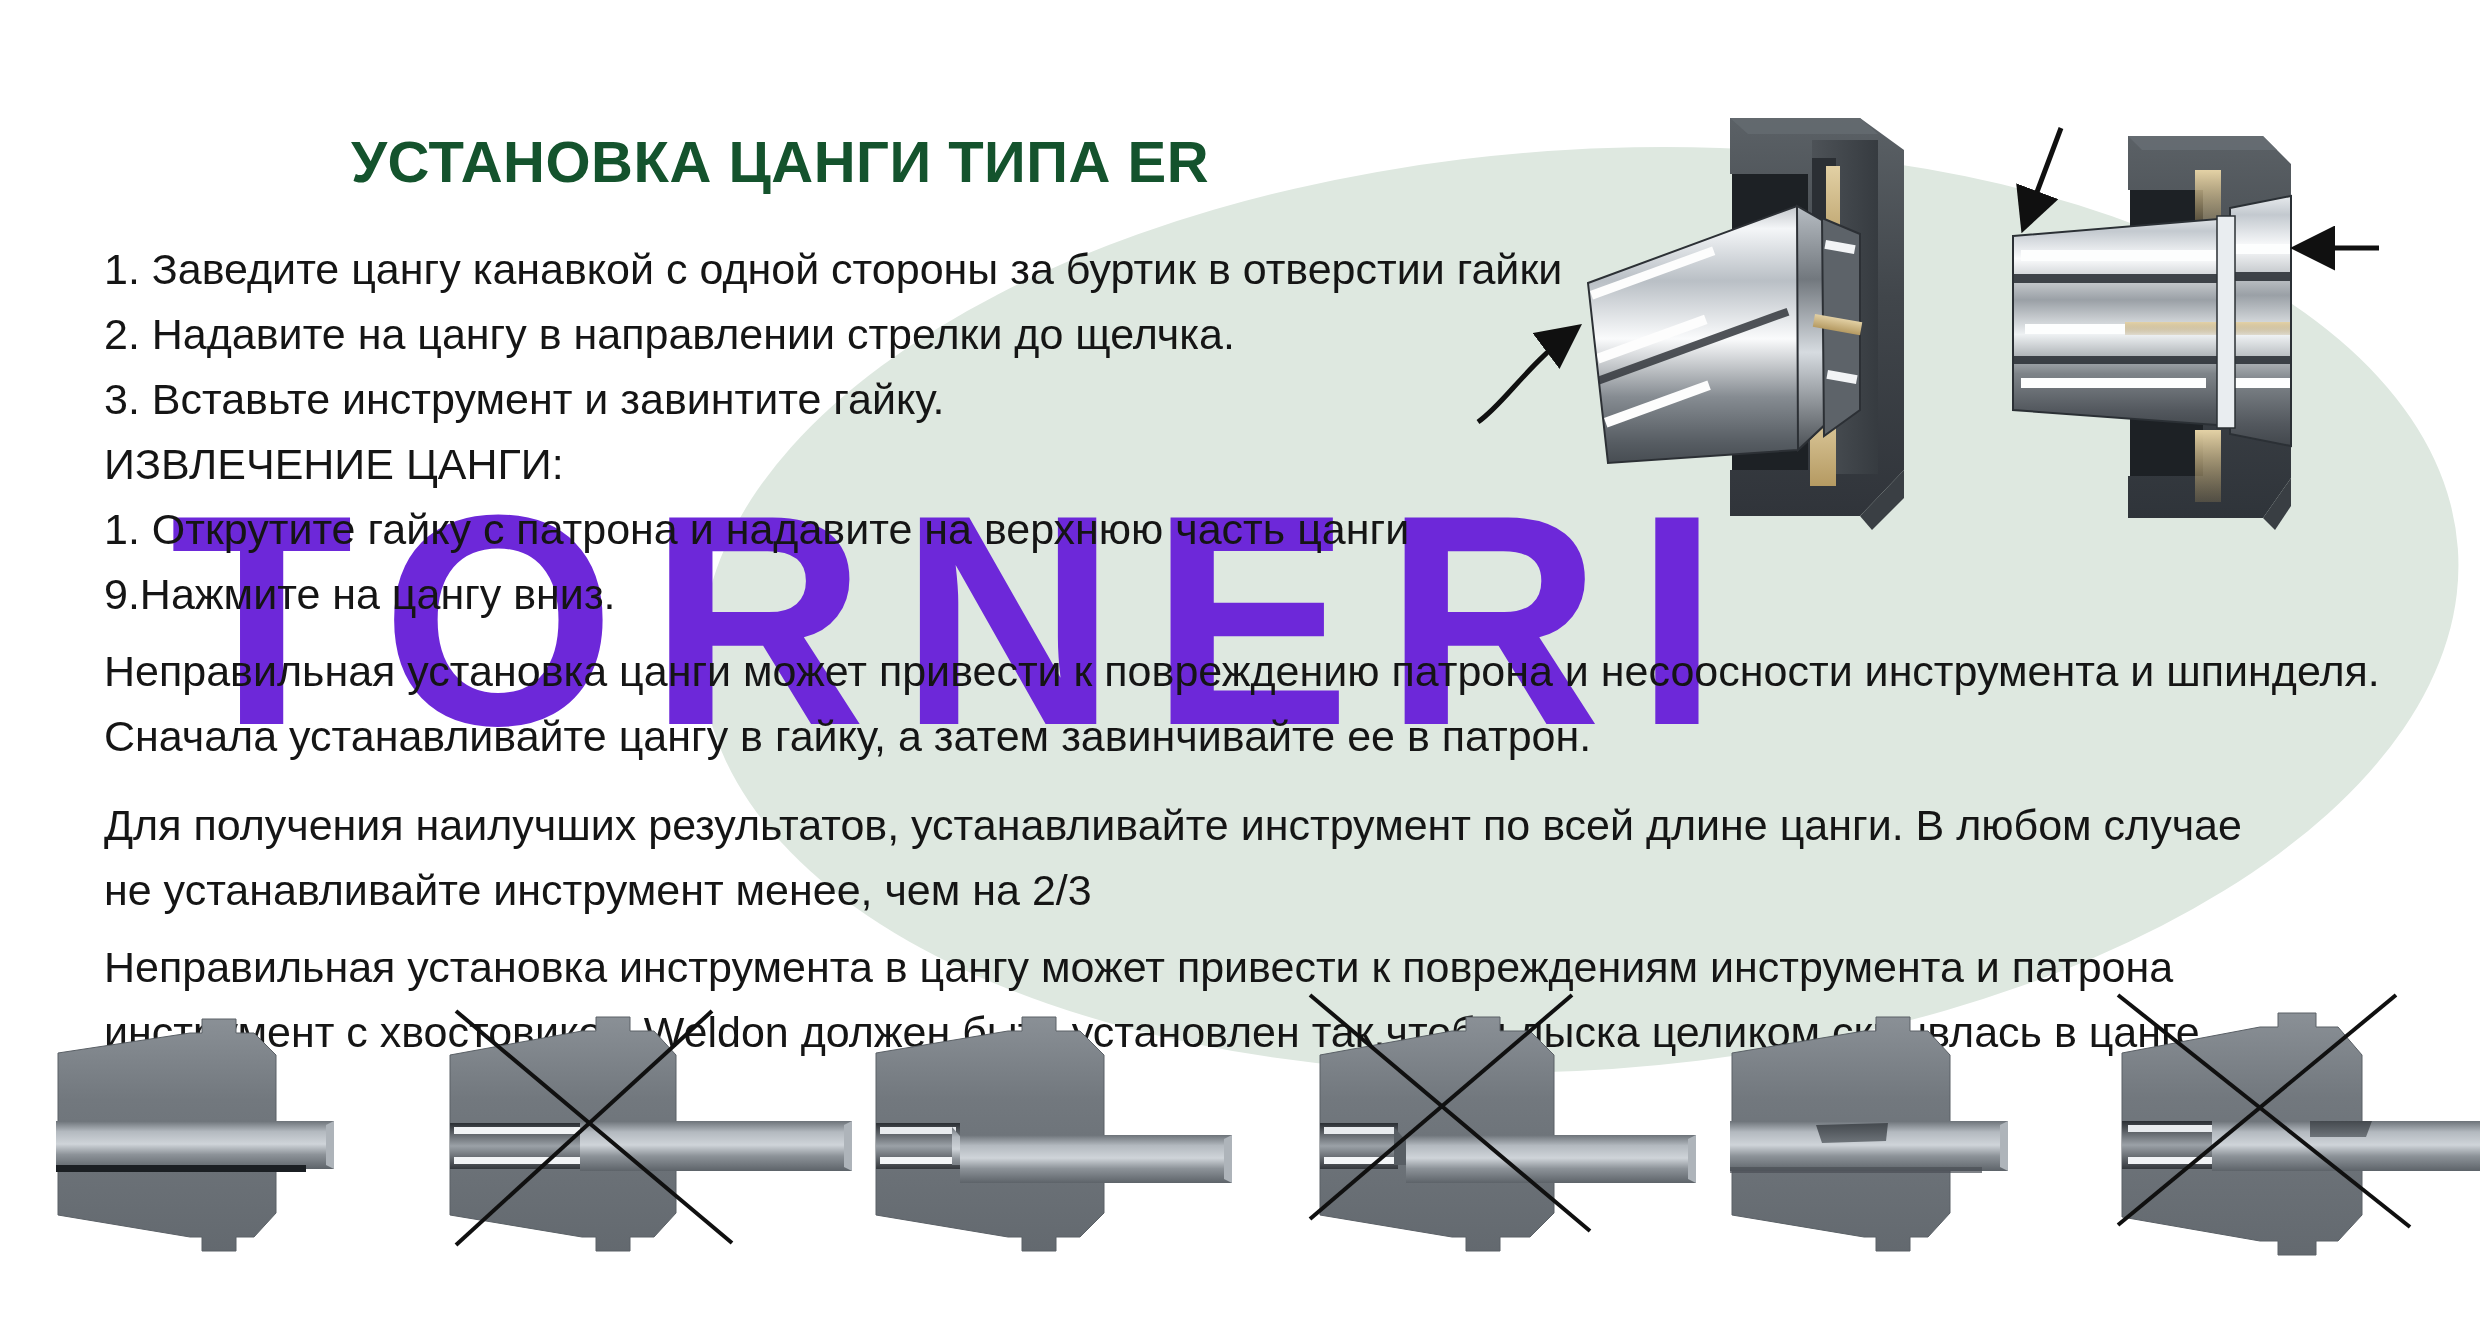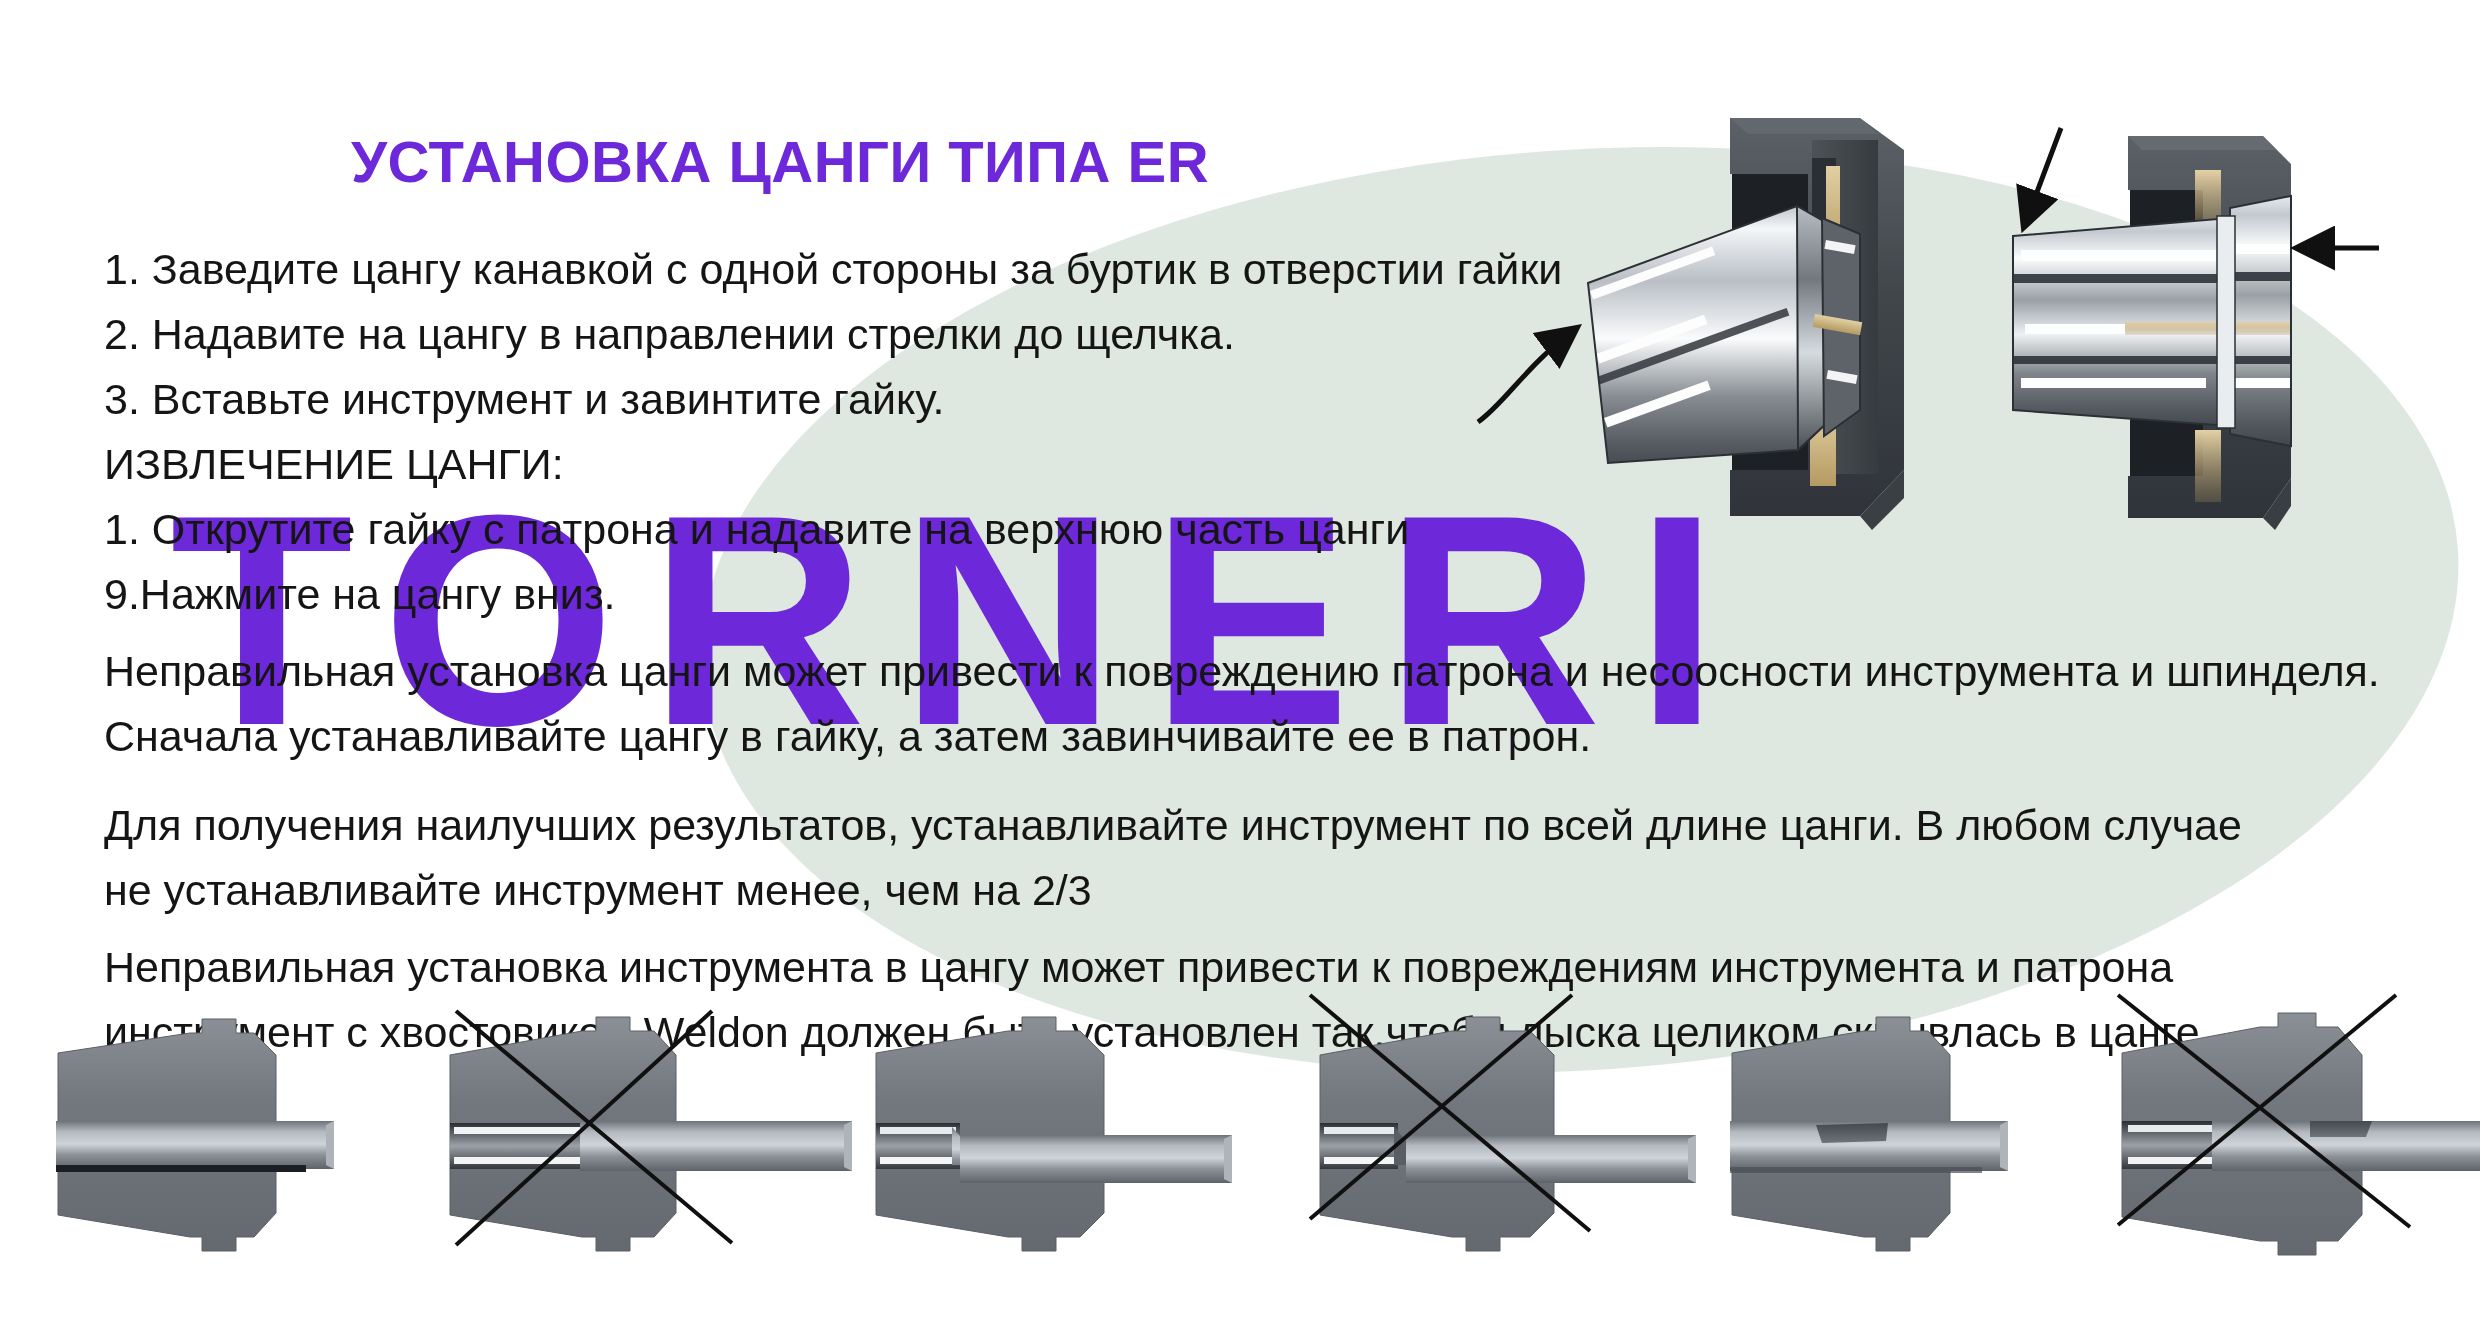--- a/index.html
+++ b/index.html
@@ -33,21 +33,21 @@
     white-space:nowrap;
     user-select:none;
   }
 
   
   .content{position:absolute;z-index:3;left:0;top:0;width:2480px;height:1342px;}
   .title{
     position:absolute;left:0;top:128px;width:1560px;
     text-align:center;
     font-size:58px;font-weight:700;letter-spacing:0.5px;
-    color:#6d28d9;
+    color:#14532d;
   }
   .lines{position:absolute;left:104px;top:248px;width:2300px;}
   .ln{font-size:43px;line-height:1.0;color:#151515;white-space:nowrap;}
   .ln.bold{font-weight:400;}
   .gap-s{height:22px;}
   .gap-m{height:34px;}
   .gap-l{height:46px;}
 
   
   .curve-arrow{position:absolute;left:1470px;top:300px;z-index:4;}

